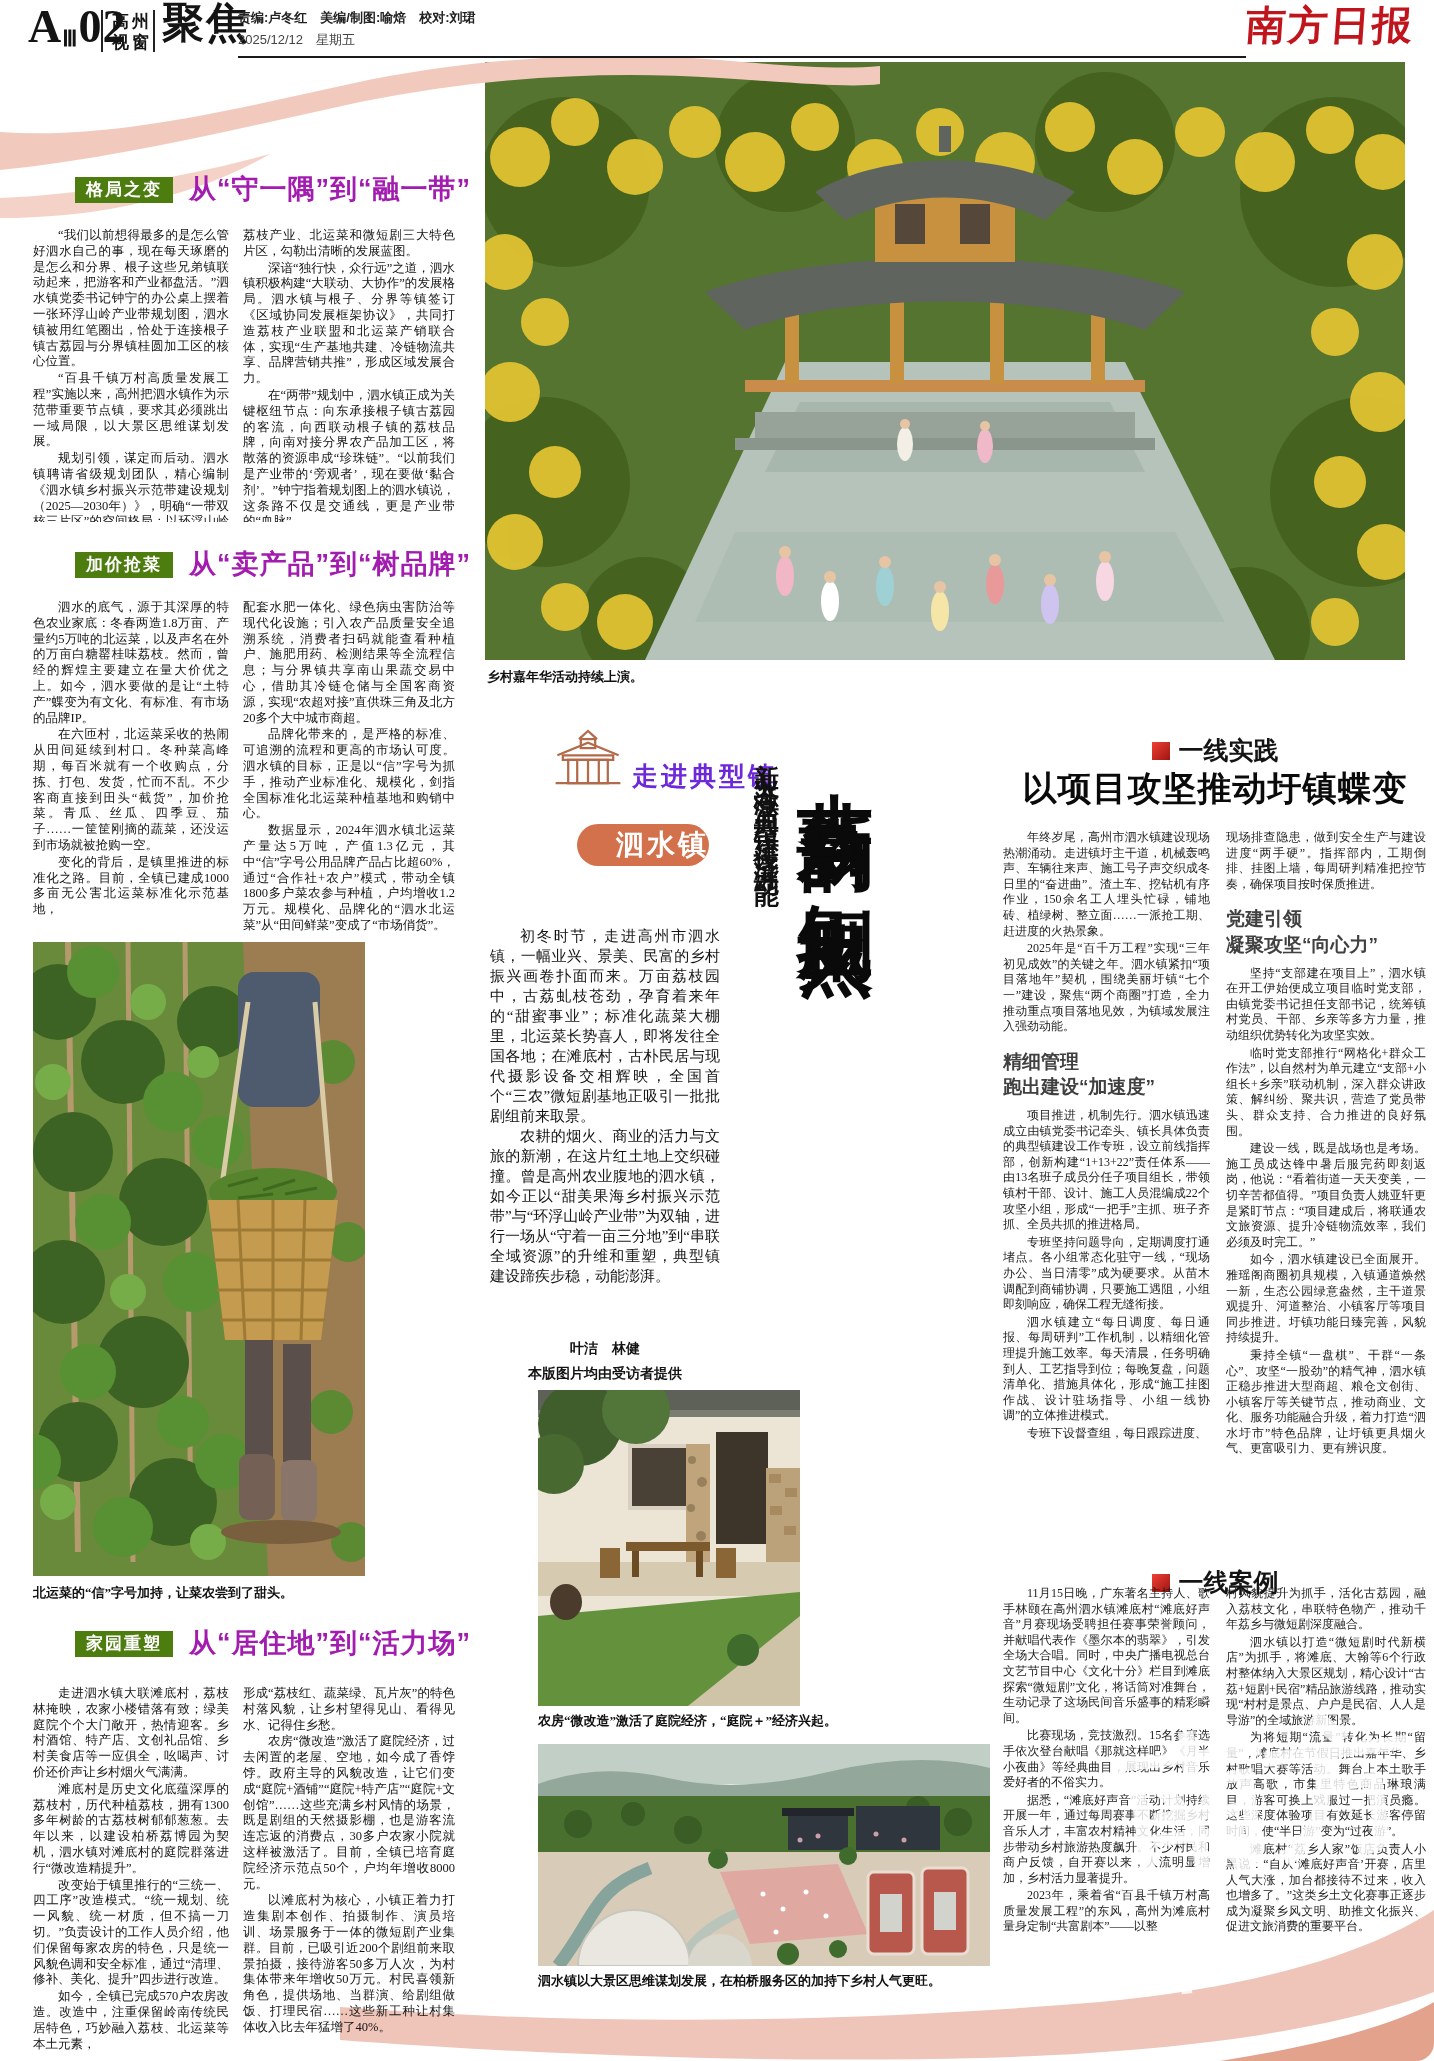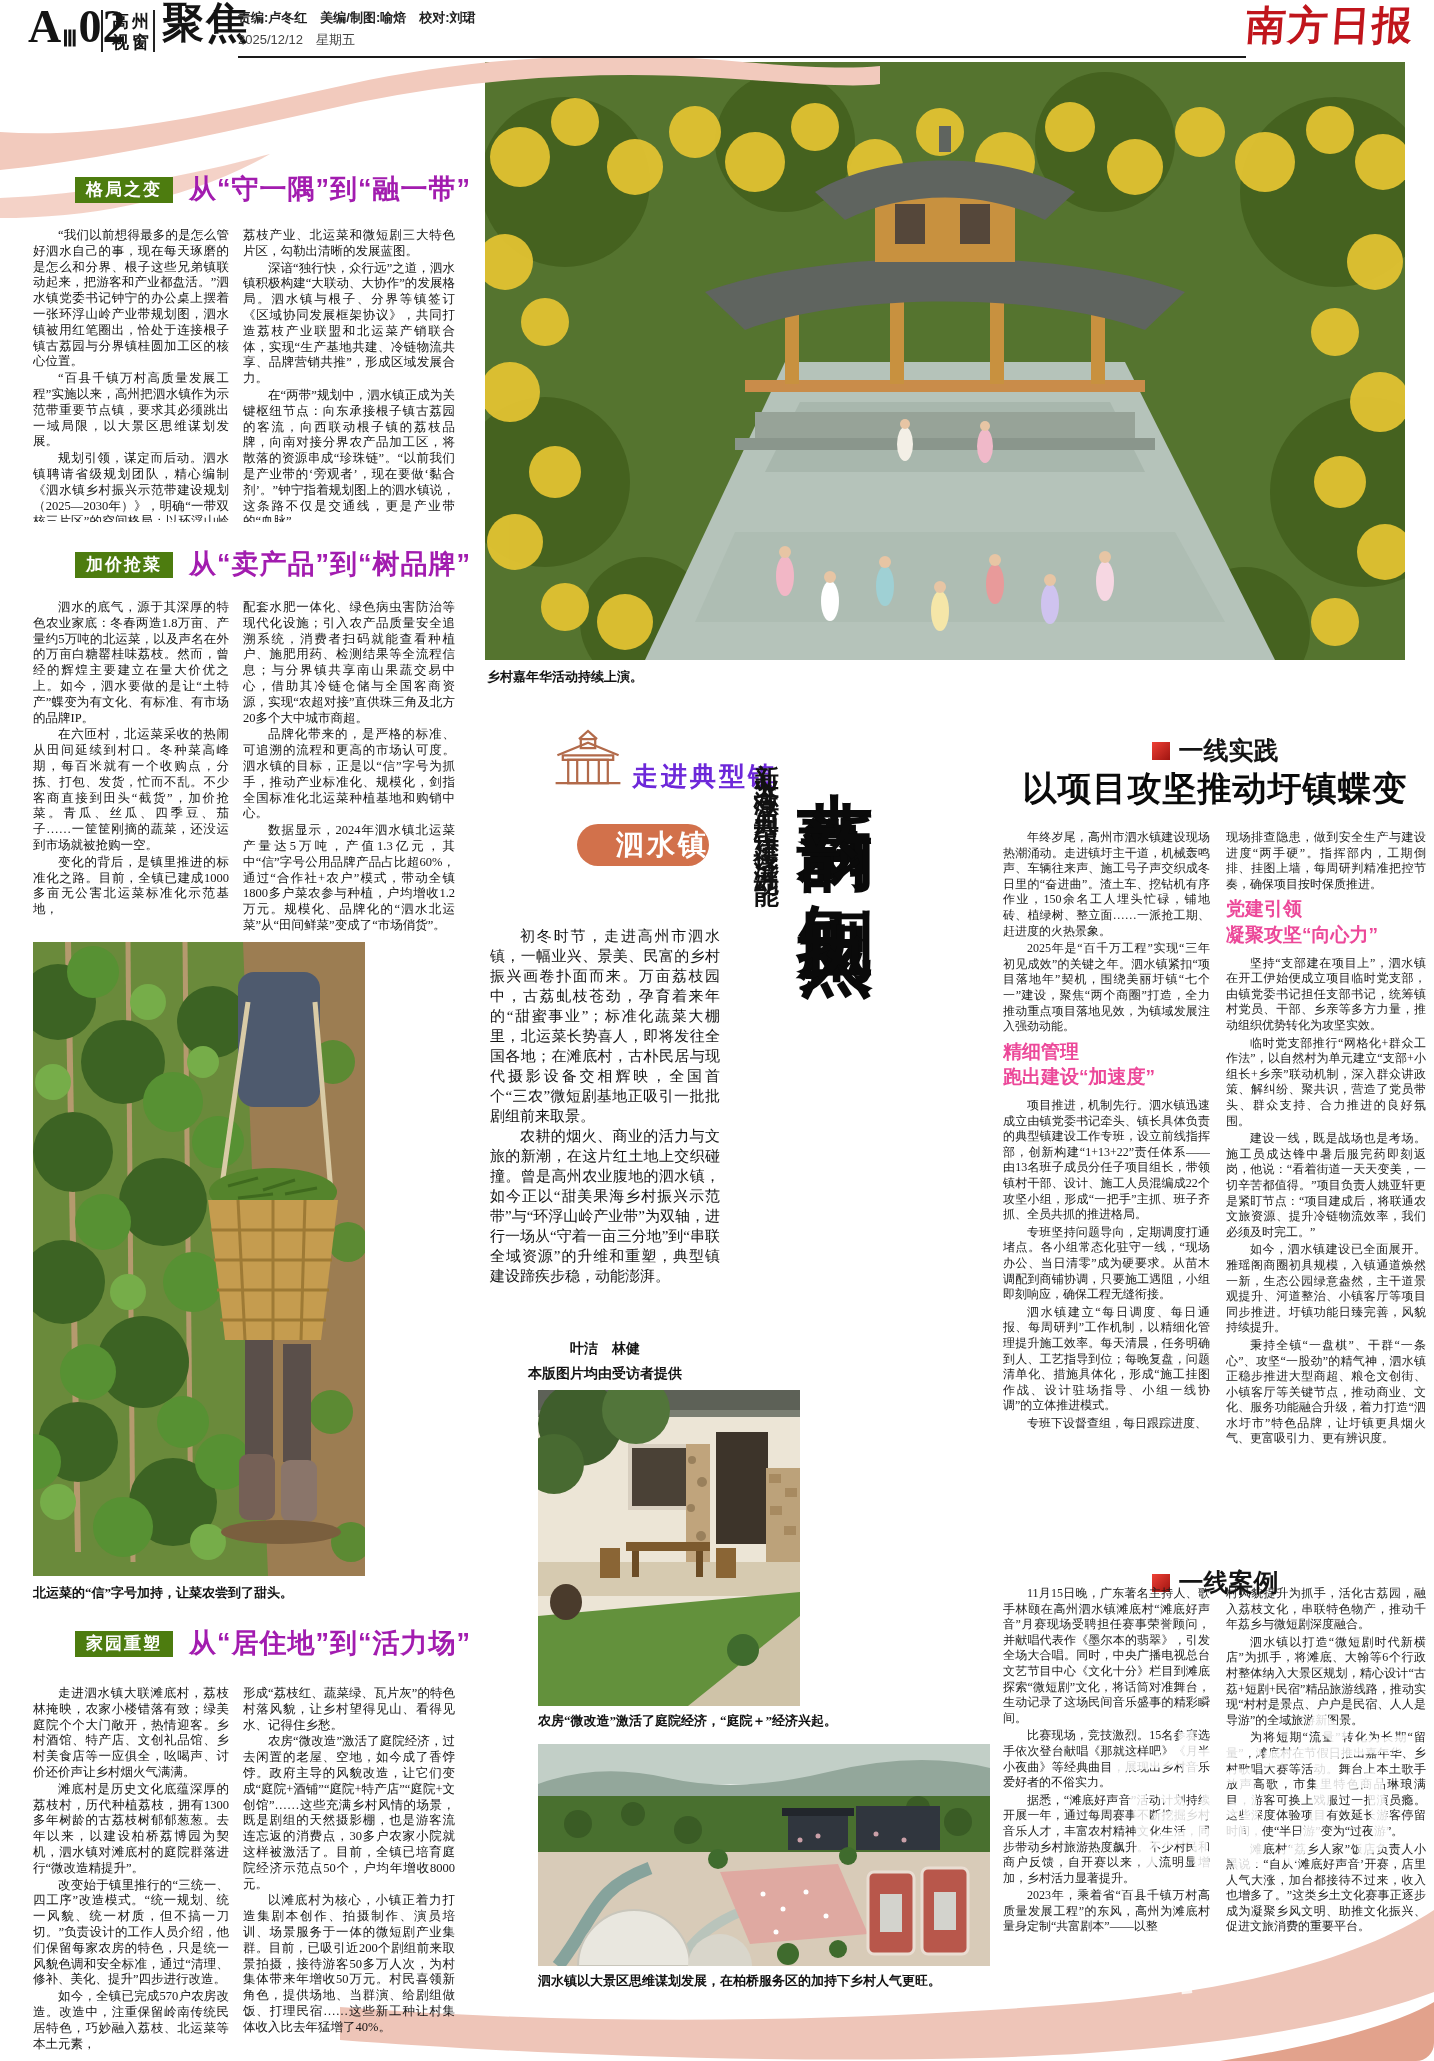--- a/index.html
+++ b/index.html
@@ -44,21 +44,21 @@
   .vert-sub{font:700 25px/1 "Liberation Sans",sans-serif;letter-spacing:9px;color:#111;}
   
   .kicker{position:absolute;z-index:3;width:430px;display:flex;justify-content:center;
           align-items:center;gap:9px;font:900 25px/1 "Liberation Sans",sans-serif;}
   .kicker .sq{width:18px;height:18px;background:linear-gradient(135deg,#ef4136,#9f1410);}
   .fhead{position:absolute;z-index:3;width:430px;text-align:center;
          font:900 34px/1.1 "Liberation Serif",serif;letter-spacing:1px;color:#0a0a0a;}
   .fcol{position:absolute;z-index:3;font:12px/15.6px "Liberation Serif",serif;color:#1c1c1c;
         text-align:justify;overflow:hidden;}
   .fcol p{margin:0 0 2px;text-indent:2em;}
-  .fsub{font:700 19px/1.35 "Liberation Sans",sans-serif;margin:4px 0 8px;text-indent:0;color:#ec4899;}
+  .fsub{font:700 19px/1.35 "Liberation Sans",sans-serif;margin:14px 0 8px;text-indent:0;color:#404040;}
   
   .watermark{position:absolute;z-index:6;font:900 150px/1 "Liberation Serif",serif;
              color:rgba(255,255,255,.82);transform:rotate(-7deg);letter-spacing:-4px;pointer-events:none;}
 </style>
 </head>
 <body>
 
 <div id="page">
 
   <div class="hdr edition"><span>A</span><span class="rom">Ⅲ</span><span>02</span></div>

